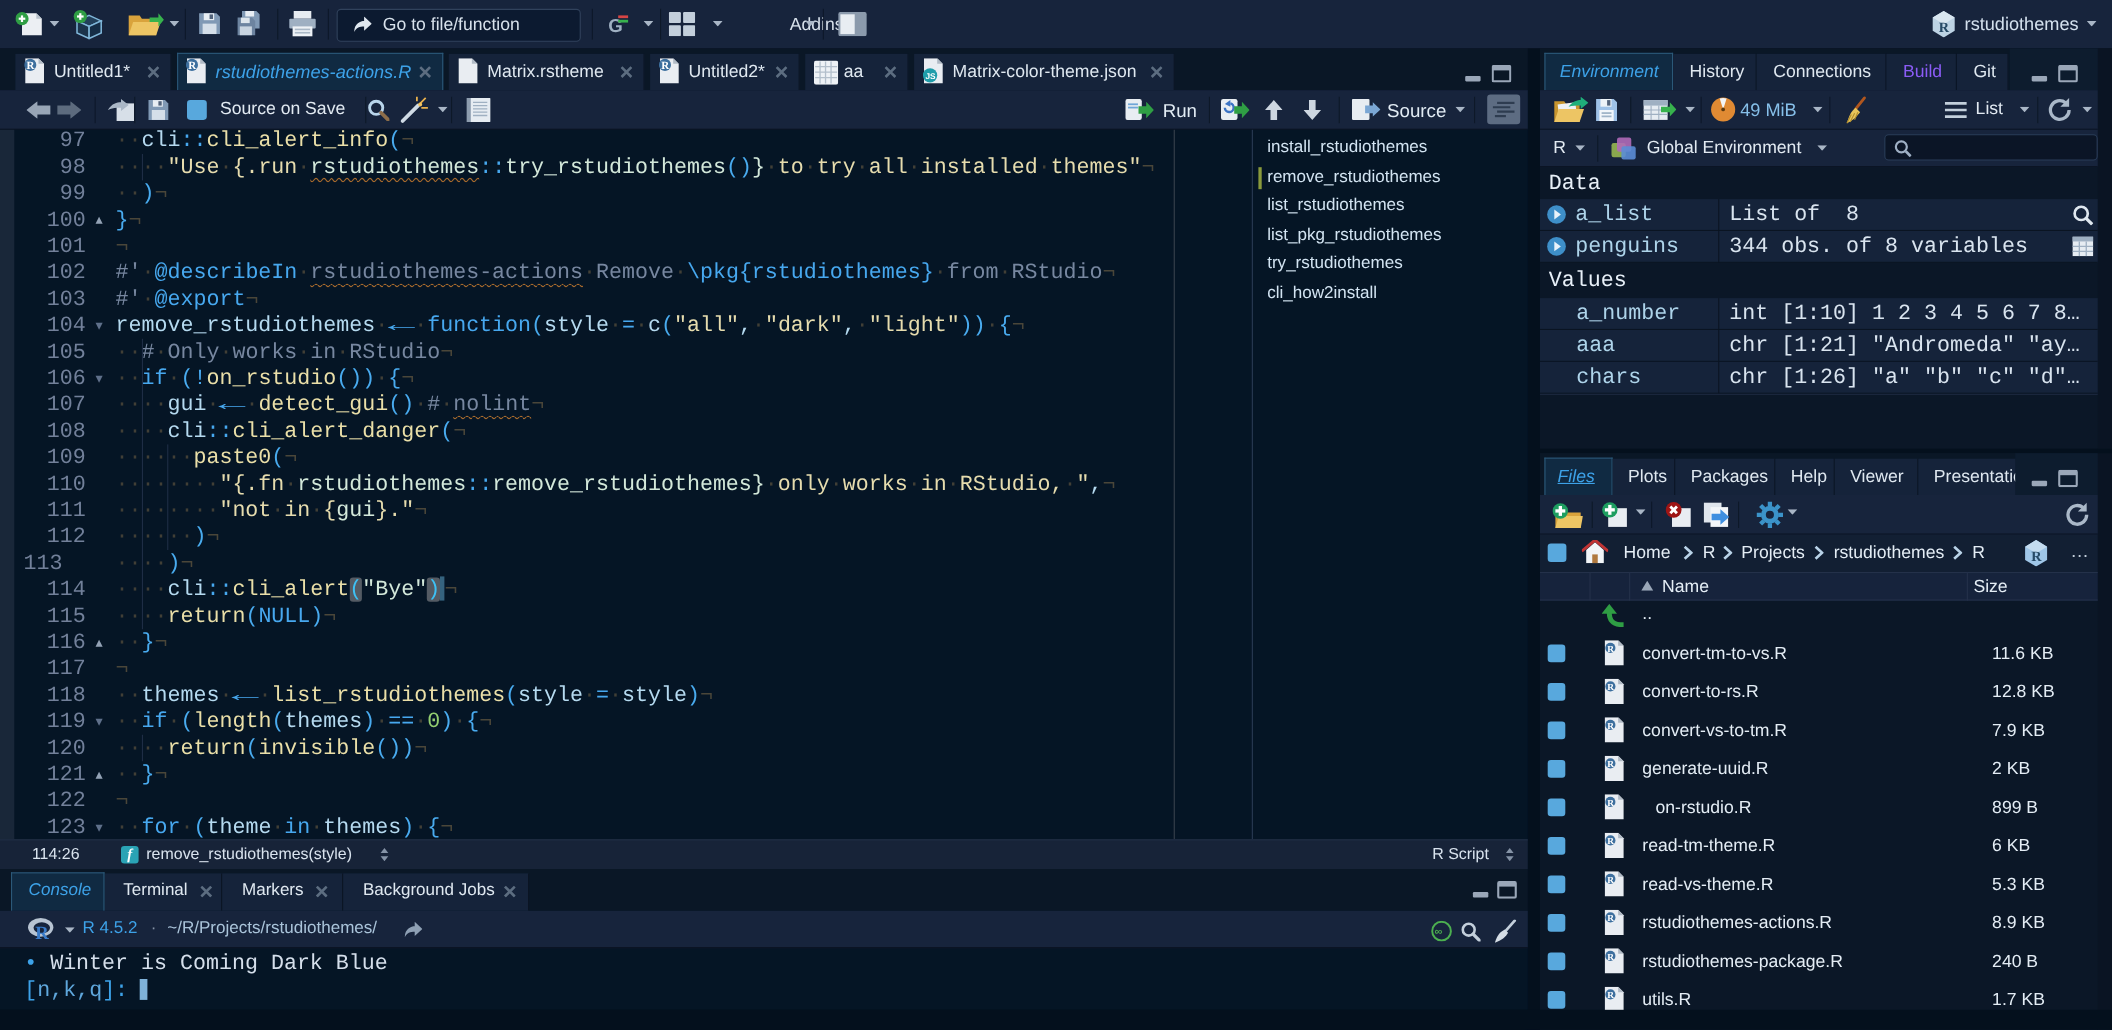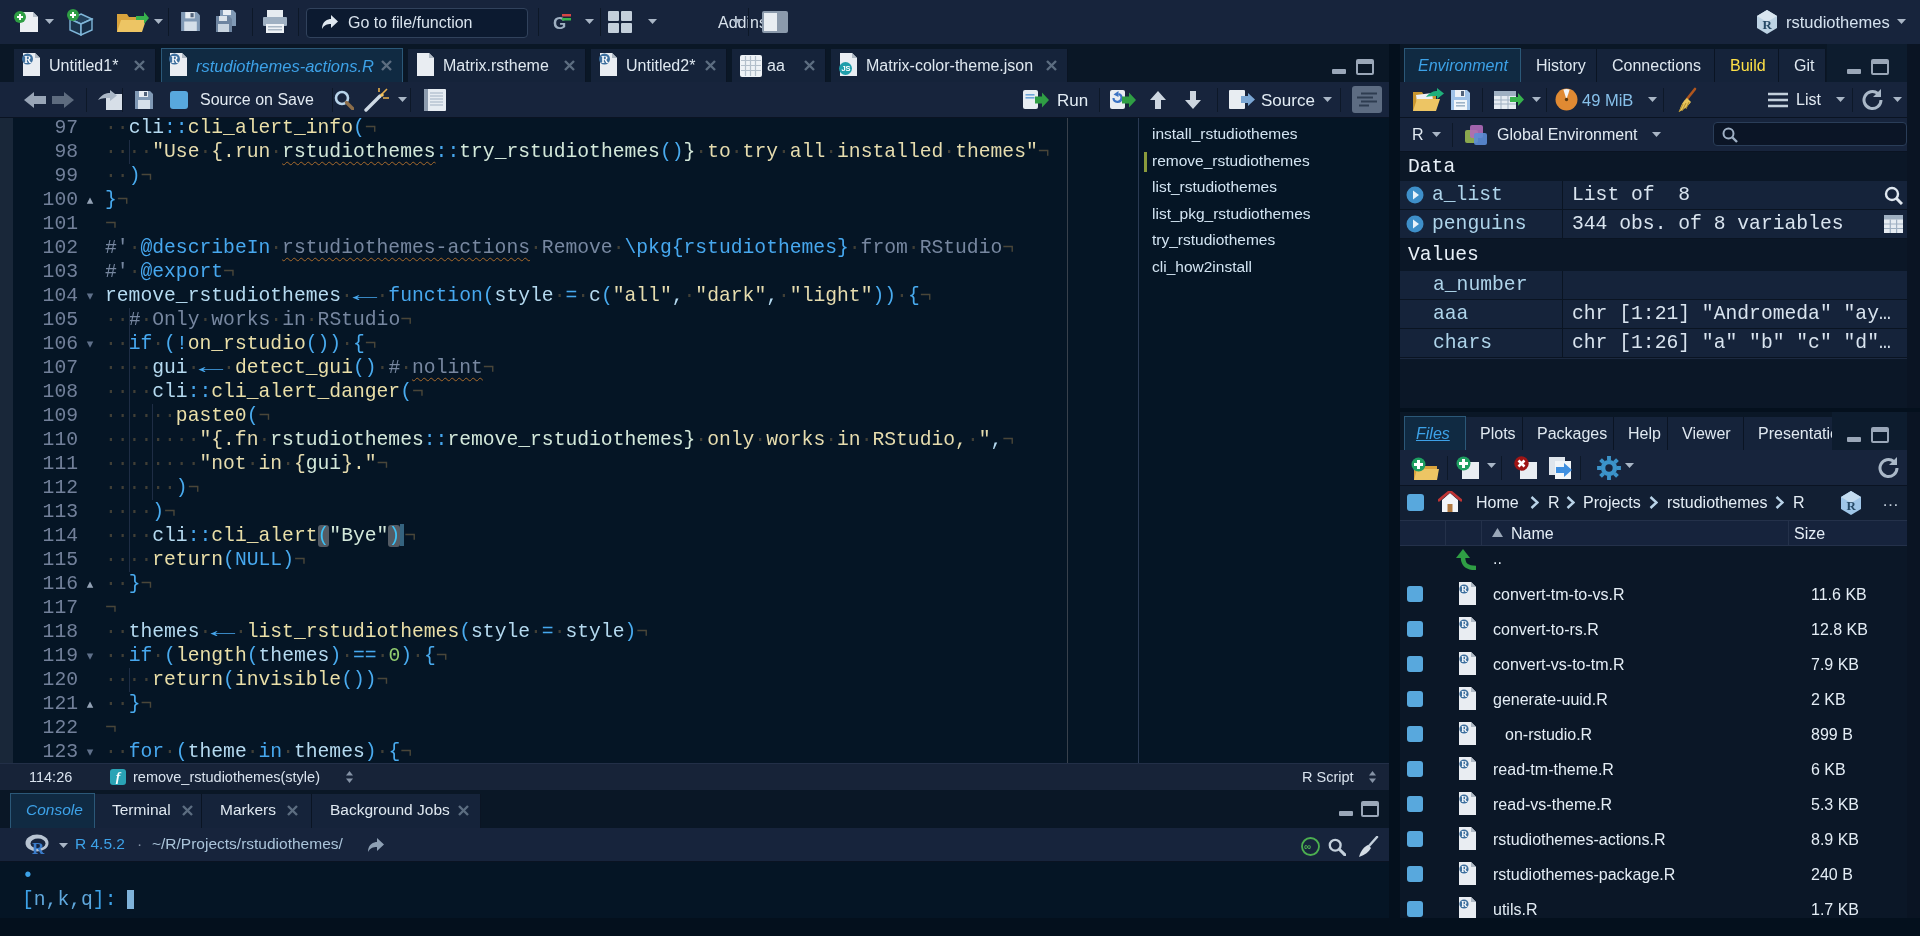--- a/index.html
+++ b/index.html
@@ -293,21 +293,21 @@
       <div style="position:absolute;left:0px;top:380px;width:78px;height:24px;font:19.68px 'Liberation Mono', monospace;color:#72809a;text-align:right;line-height:24px;">108</div>
       <div style="position:absolute;left:105px;top:380px;height:24px;font:19.68px 'Liberation Mono', monospace;line-height:24px;white-space:pre;letter-spacing:0;"><span style="color:#413f36">····</span><span style="color:#b5daf0;">cli</span><span style="color:#47a8ef;">::</span><span style="color:#eadfa8;">cli_alert_danger</span><span style="color:#49abef;">(</span><span style="color:#4a4639">¬</span></div>
       <div style="position:absolute;left:0px;top:404px;width:78px;height:24px;font:19.68px 'Liberation Mono', monospace;color:#72809a;text-align:right;line-height:24px;">109</div>
       <div style="position:absolute;left:105px;top:404px;height:24px;font:19.68px 'Liberation Mono', monospace;line-height:24px;white-space:pre;letter-spacing:0;"><span style="color:#413f36">······</span><span style="color:#eadfa8;">paste0</span><span style="color:#49abef;">(</span><span style="color:#4a4639">¬</span></div>
       <div style="position:absolute;left:0px;top:428px;width:78px;height:24px;font:19.68px 'Liberation Mono', monospace;color:#72809a;text-align:right;line-height:24px;">110</div>
       <div style="position:absolute;left:105px;top:428px;height:24px;font:19.68px 'Liberation Mono', monospace;line-height:24px;white-space:pre;letter-spacing:0;"><span style="color:#413f36">········</span><span style="color:#e6dcae;">"{.fn<span style="color:#413f36">·</span></span><span style="color:#d3e8da;">rstudiothemes</span><span style="color:#47a8ef;">::</span><span style="color:#d3e8da;">remove_rstudiothemes</span><span style="color:#d3e8da;">}</span><span style="color:#e6dcae;"><span style="color:#413f36">·</span>only<span style="color:#413f36">·</span>works<span style="color:#413f36">·</span>in<span style="color:#413f36">·</span>RStudio,<span style="color:#413f36">·</span>"</span><span style="color:#b5daf0;">,</span><span style="color:#4a4639">¬</span></div>
       <div style="position:absolute;left:0px;top:452px;width:78px;height:24px;font:19.68px 'Liberation Mono', monospace;color:#72809a;text-align:right;line-height:24px;">111</div>
       <div style="position:absolute;left:105px;top:452px;height:24px;font:19.68px 'Liberation Mono', monospace;line-height:24px;white-space:pre;letter-spacing:0;"><span style="color:#413f36">········</span><span style="color:#e6dcae;">"not<span style="color:#413f36">·</span>in<span style="color:#413f36">·</span>{</span><span style="color:#d3e8da;">gui</span><span style="color:#e6dcae;">}."</span><span style="color:#4a4639">¬</span></div>
       <div style="position:absolute;left:0px;top:476px;width:78px;height:24px;font:19.68px 'Liberation Mono', monospace;color:#72809a;text-align:right;line-height:24px;">112</div>
       <div style="position:absolute;left:105px;top:476px;height:24px;font:19.68px 'Liberation Mono', monospace;line-height:24px;white-space:pre;letter-spacing:0;"><span style="color:#413f36">······</span><span style="color:#49abef;">)</span><span style="color:#4a4639">¬</span></div>
-      <div style="position:absolute;left:0px;top:500px;width:78px;height:24px;font:19.68px 'Liberation Mono', monospace;color:#72809a;text-align:right;line-height:24px;">113</div>
+      <div style="position:absolute;left:0px;top:500px;width:78px;height:24px;font:19.68px 'Liberation Mono', monospace;color:#72809a;text-align:center;line-height:24px;">113</div>
       <div style="position:absolute;left:105px;top:500px;height:24px;font:19.68px 'Liberation Mono', monospace;line-height:24px;white-space:pre;letter-spacing:0;"><span style="color:#413f36">····</span><span style="color:#49abef;">)</span><span style="color:#4a4639">¬</span></div>
       <div style="position:absolute;left:0px;top:524px;width:78px;height:24px;font:19.68px 'Liberation Mono', monospace;color:#72809a;text-align:right;line-height:24px;">114</div>
       <div style="position:absolute;left:105px;top:524px;height:24px;font:19.68px 'Liberation Mono', monospace;line-height:24px;white-space:pre;letter-spacing:0;"><span style="color:#413f36">····</span><span style="color:#b5daf0;">cli</span><span style="color:#47a8ef;">::</span><span style="color:#eadfa8;">cli_alert</span><span style="color:#3ec1f5;background:#545b64;border-radius:3px;">(</span><span style="color:#d3e8da;">"Bye"</span><span style="color:#3ec1f5;background:#545b64;border-radius:3px;">)</span><span style="display:inline-block;width:4px;height:22px;vertical-align:-5px;background:#35637f"></span><span style="color:#4a4639">¬</span></div>
       <div style="position:absolute;left:0px;top:548px;width:78px;height:24px;font:19.68px 'Liberation Mono', monospace;color:#72809a;text-align:right;line-height:24px;">115</div>
       <div style="position:absolute;left:105px;top:548px;height:24px;font:19.68px 'Liberation Mono', monospace;line-height:24px;white-space:pre;letter-spacing:0;"><span style="color:#413f36">····</span><span style="color:#eadfa8;">return</span><span style="color:#49abef;">(</span><span style="color:#47a8ef;">NULL</span><span style="color:#49abef;">)</span><span style="color:#4a4639">¬</span></div>
       <div style="position:absolute;left:0px;top:572px;width:78px;height:24px;font:19.68px 'Liberation Mono', monospace;color:#72809a;text-align:right;line-height:24px;">116</div>
       <div style="position:absolute;left:83px;top:572px;width:14px;height:24px;font:13px 'Liberation Sans', sans-serif;color:#93a2b5;line-height:24px;text-align:center;">▴</div>
       <div style="position:absolute;left:105px;top:572px;height:24px;font:19.68px 'Liberation Mono', monospace;line-height:24px;white-space:pre;letter-spacing:0;"><span style="color:#413f36">··</span><span style="color:#49abef;">}</span><span style="color:#4a4639">¬</span></div>
       <div style="position:absolute;left:0px;top:596px;width:78px;height:24px;font:19.68px 'Liberation Mono', monospace;color:#72809a;text-align:right;line-height:24px;">117</div>
       <div style="position:absolute;left:105px;top:596px;height:24px;font:19.68px 'Liberation Mono', monospace;line-height:24px;white-space:pre;letter-spacing:0;"><span style="color:#4a4639">¬</span></div>
@@ -398,36 +398,37 @@
     </svg>
     <svg style="position:absolute;left:1328px;top:838px;width:18px;height:18px;" viewBox="0 0 20 20">
       <circle cx="8" cy="8" r="6" fill="none" stroke="#c3cfdb" stroke-width="2.6"></circle>
       <path d="M12.5 12.5 L19 19" stroke="#c3cfdb" stroke-width="3.4" stroke-linecap="round"></path>
     </svg>
     <svg style="position:absolute;left:1355px;top:836px;width:24px;height:22px;" viewBox="0 0 24 22">
       <path d="M14 10 L22 1" stroke="#c3cfdb" stroke-width="2.5" stroke-linecap="round"></path>
       <path d="M4 21 C6 14 9 11 13 9 L16 12 C14 16 10 19 4 21 Z" fill="#d5dde5"></path>
     </svg>
     <div style="position:absolute;left:22px;top:864px;font:normal normal 19.68px 'Liberation Mono', monospace;color:#3da2e8;white-space:pre;line-height:23.68px;line-height:24px;">•</div>
+    <div style="position:absolute;left:45.6px;top:864px;font:normal normal 19.68px 'Liberation Mono', monospace;color:#d5dfeb;white-space:pre;line-height:23.68px;line-height:24px;">Winter is Coming Dark Blue</div>
     <div style="position:absolute;left:22px;top:888px;height:24px;font:19.68px 'Liberation Mono', monospace;line-height:24px;white-space:pre;"><span style="color:#3da2e8">[</span><span style="color:#5fa7dc">n,k,q</span><span style="color:#3da2e8">]:</span></div>
     <div style="position:absolute;left:127px;top:890px;width:7px;height:19px;background:#7fb2d9;"></div>
     <div style="position:absolute;left:0px;top:918px;width:1920px;height:18px;background:#04101d;"></div>
     <div style="position:absolute;left:1389px;top:44px;width:11px;height:892px;background:#04101d;"></div>
     <div style="position:absolute;left:1400px;top:44px;width:520px;height:892px;background:#0b1727;"></div>
     <div style="position:absolute;left:1907px;top:44px;width:13px;height:892px;background:#0a1423;"></div>
     <div style="position:absolute;left:1400px;top:44px;width:507px;height:38px;background:#0a1726;"></div>
     <div style="position:absolute;left:1827px;top:44px;width:80px;height:38px;background:#0d1c2e;"></div>
     <div style="position:absolute;left:1404px;top:48px;width:117px;height:34px;background:#102a42;border:1px solid #2b5878;border-bottom:none;box-sizing:border-box;"></div>
     <div style="position:absolute;left:1418px;top:56px;font:italic normal 16px 'Liberation Sans', sans-serif;color:#3da2e8;white-space:pre;line-height:20px;">Environment</div>
     <div style="position:absolute;left:1521px;top:49px;width:76px;height:33px;background:#15233a;border-right:1px solid #0a1423;box-sizing:border-box;"></div>
     <div style="position:absolute;left:1536px;top:56px;font:normal normal 16px 'Liberation Sans', sans-serif;color:#dfe8f0;white-space:pre;line-height:20px;text-align:right;">History</div>
     <div style="position:absolute;left:1597px;top:49px;width:118px;height:33px;background:#15233a;border-right:1px solid #0a1423;box-sizing:border-box;"></div>
     <div style="position:absolute;left:1612px;top:56px;font:normal normal 16px 'Liberation Sans', sans-serif;color:#dfe8f0;white-space:pre;line-height:20px;">Connections</div>
     <div style="position:absolute;left:1715px;top:49px;width:64px;height:33px;background:#15233a;border-right:1px solid #0a1423;box-sizing:border-box;"></div>
-    <div style="position:absolute;left:1730px;top:56px;font:normal normal 16px 'Liberation Sans', sans-serif;color:#fde047;white-space:pre;line-height:20px;">Build</div>
+    <div style="position:absolute;left:1730px;top:56px;font:normal normal 16px 'Liberation Sans', sans-serif;color:#8b5cf6;white-space:pre;line-height:20px;">Build</div>
     <div style="position:absolute;left:1779px;top:49px;width:47px;height:33px;background:#15233a;border-right:1px solid #0a1423;box-sizing:border-box;"></div>
     <div style="position:absolute;left:1794px;top:56px;font:normal normal 16px 'Liberation Sans', sans-serif;color:#dfe8f0;white-space:pre;line-height:20px;">Git</div>
     <svg style="position:absolute;left:1845px;top:60px;width:18px;height:15px;" viewBox="0 0 18 15">
       <rect x="2" y="9" width="14" height="5" rx="1" fill="#9aa7b8"></rect>
     </svg>
     <svg style="position:absolute;left:1871px;top:59px;width:18px;height:16px;" viewBox="0 0 18 16">
       <rect x="1" y="1" width="16" height="14" rx="1" fill="none" stroke="#9aa7b8" stroke-width="2"></rect>
       <rect x="1" y="1" width="16" height="4" fill="#9aa7b8"></rect>
     </svg>
     <div style="position:absolute;left:1400px;top:82px;width:507px;height:36px;background:#17243c;border-bottom:1px solid #0a1322;box-sizing:border-box;"></div>
@@ -532,20 +533,21 @@
     <svg style="position:absolute;left:1884px;top:215px;width:19px;height:18px;" viewBox="0 0 19 18">
       <rect x="0" y="0" width="19" height="18" fill="#e6ecf2"></rect>
       <rect x="0" y="0" width="19" height="4.5" fill="#9fb0c2"></rect>
       <g stroke="#9fb0c2" stroke-width="1.2">
         <path d="M0 9 H19 M0 13.5 H19 M6.3 4.5 V18 M12.6 4.5 V18"></path>
       </g>
     </svg>
     <div style="position:absolute;left:1408px;top:242px;font:normal normal 19.68px 'Liberation Mono', monospace;color:#e8f0f8;white-space:pre;line-height:23.68px;line-height:26px;">Values</div>
     <div style="position:absolute;left:1400px;top:271px;width:507px;height:29px;background:#15233a;border-bottom:1px solid #0a1422;box-sizing:border-box;"></div>
     <div style="position:absolute;left:1433px;top:273px;font:normal normal 19.68px 'Liberation Mono', monospace;color:#aed4ea;white-space:pre;line-height:23.68px;line-height:24px;">a_number</div>
+    <div style="position:absolute;left:1572px;top:273px;font:normal normal 19.68px 'Liberation Mono', monospace;color:#d9e4ef;white-space:pre;line-height:23.68px;line-height:24px;">int [1:10] 1 2 3 4 5 6 7 8…</div>
     <div style="position:absolute;left:1400px;top:300px;width:507px;height:29px;background:#15233a;border-bottom:1px solid #0a1422;box-sizing:border-box;"></div>
     <div style="position:absolute;left:1433px;top:302px;font:normal normal 19.68px 'Liberation Mono', monospace;color:#aed4ea;white-space:pre;line-height:23.68px;line-height:24px;">aaa</div>
     <div style="position:absolute;left:1572px;top:302px;font:normal normal 19.68px 'Liberation Mono', monospace;color:#d9e4ef;white-space:pre;line-height:23.68px;line-height:24px;">chr [1:21] "Andromeda" "ay…</div>
     <div style="position:absolute;left:1400px;top:329px;width:507px;height:29px;background:#15233a;border-bottom:1px solid #0a1422;box-sizing:border-box;"></div>
     <div style="position:absolute;left:1433px;top:331px;font:normal normal 19.68px 'Liberation Mono', monospace;color:#aed4ea;white-space:pre;line-height:23.68px;line-height:24px;">chars</div>
     <div style="position:absolute;left:1572px;top:331px;font:normal normal 19.68px 'Liberation Mono', monospace;color:#d9e4ef;white-space:pre;line-height:23.68px;line-height:24px;">chr [1:26] "a" "b" "c" "d"…</div>
     <div style="position:absolute;left:1562px;top:181px;width:1px;height:58px;background:#0a1422;"></div>
     <div style="position:absolute;left:1562px;top:271px;width:1px;height:87px;background:#0a1422;"></div>
     <div style="position:absolute;left:1400px;top:358px;width:507px;height:1px;background:#1c2940;"></div>
     <div style="position:absolute;left:1400px;top:408px;width:520px;height:528px;background:#0b1727;"></div>

